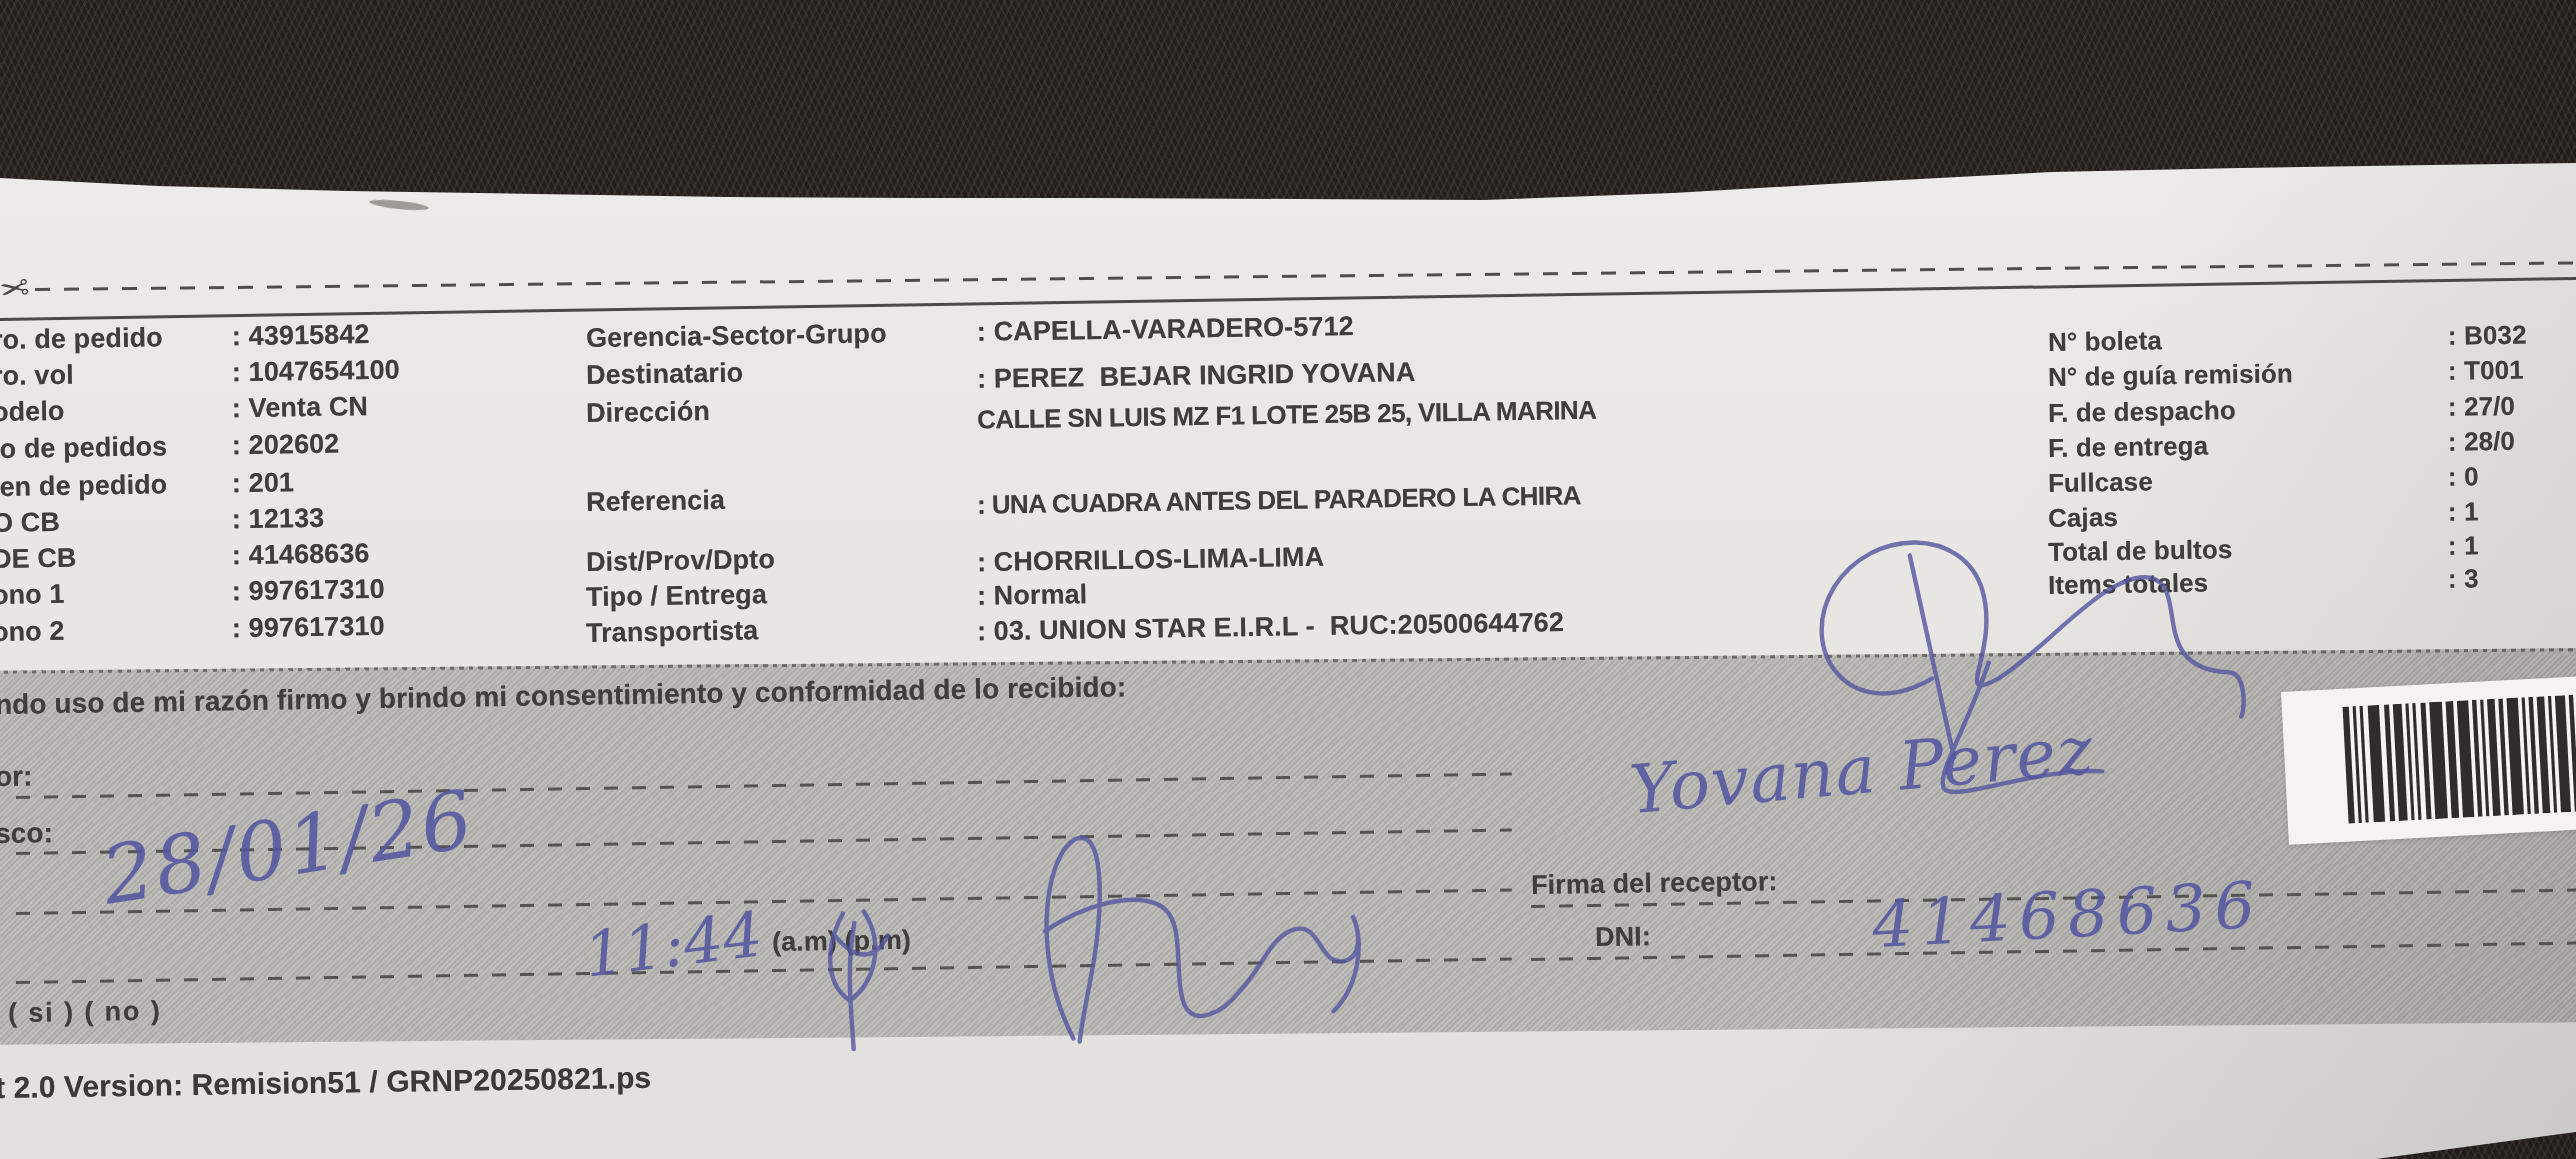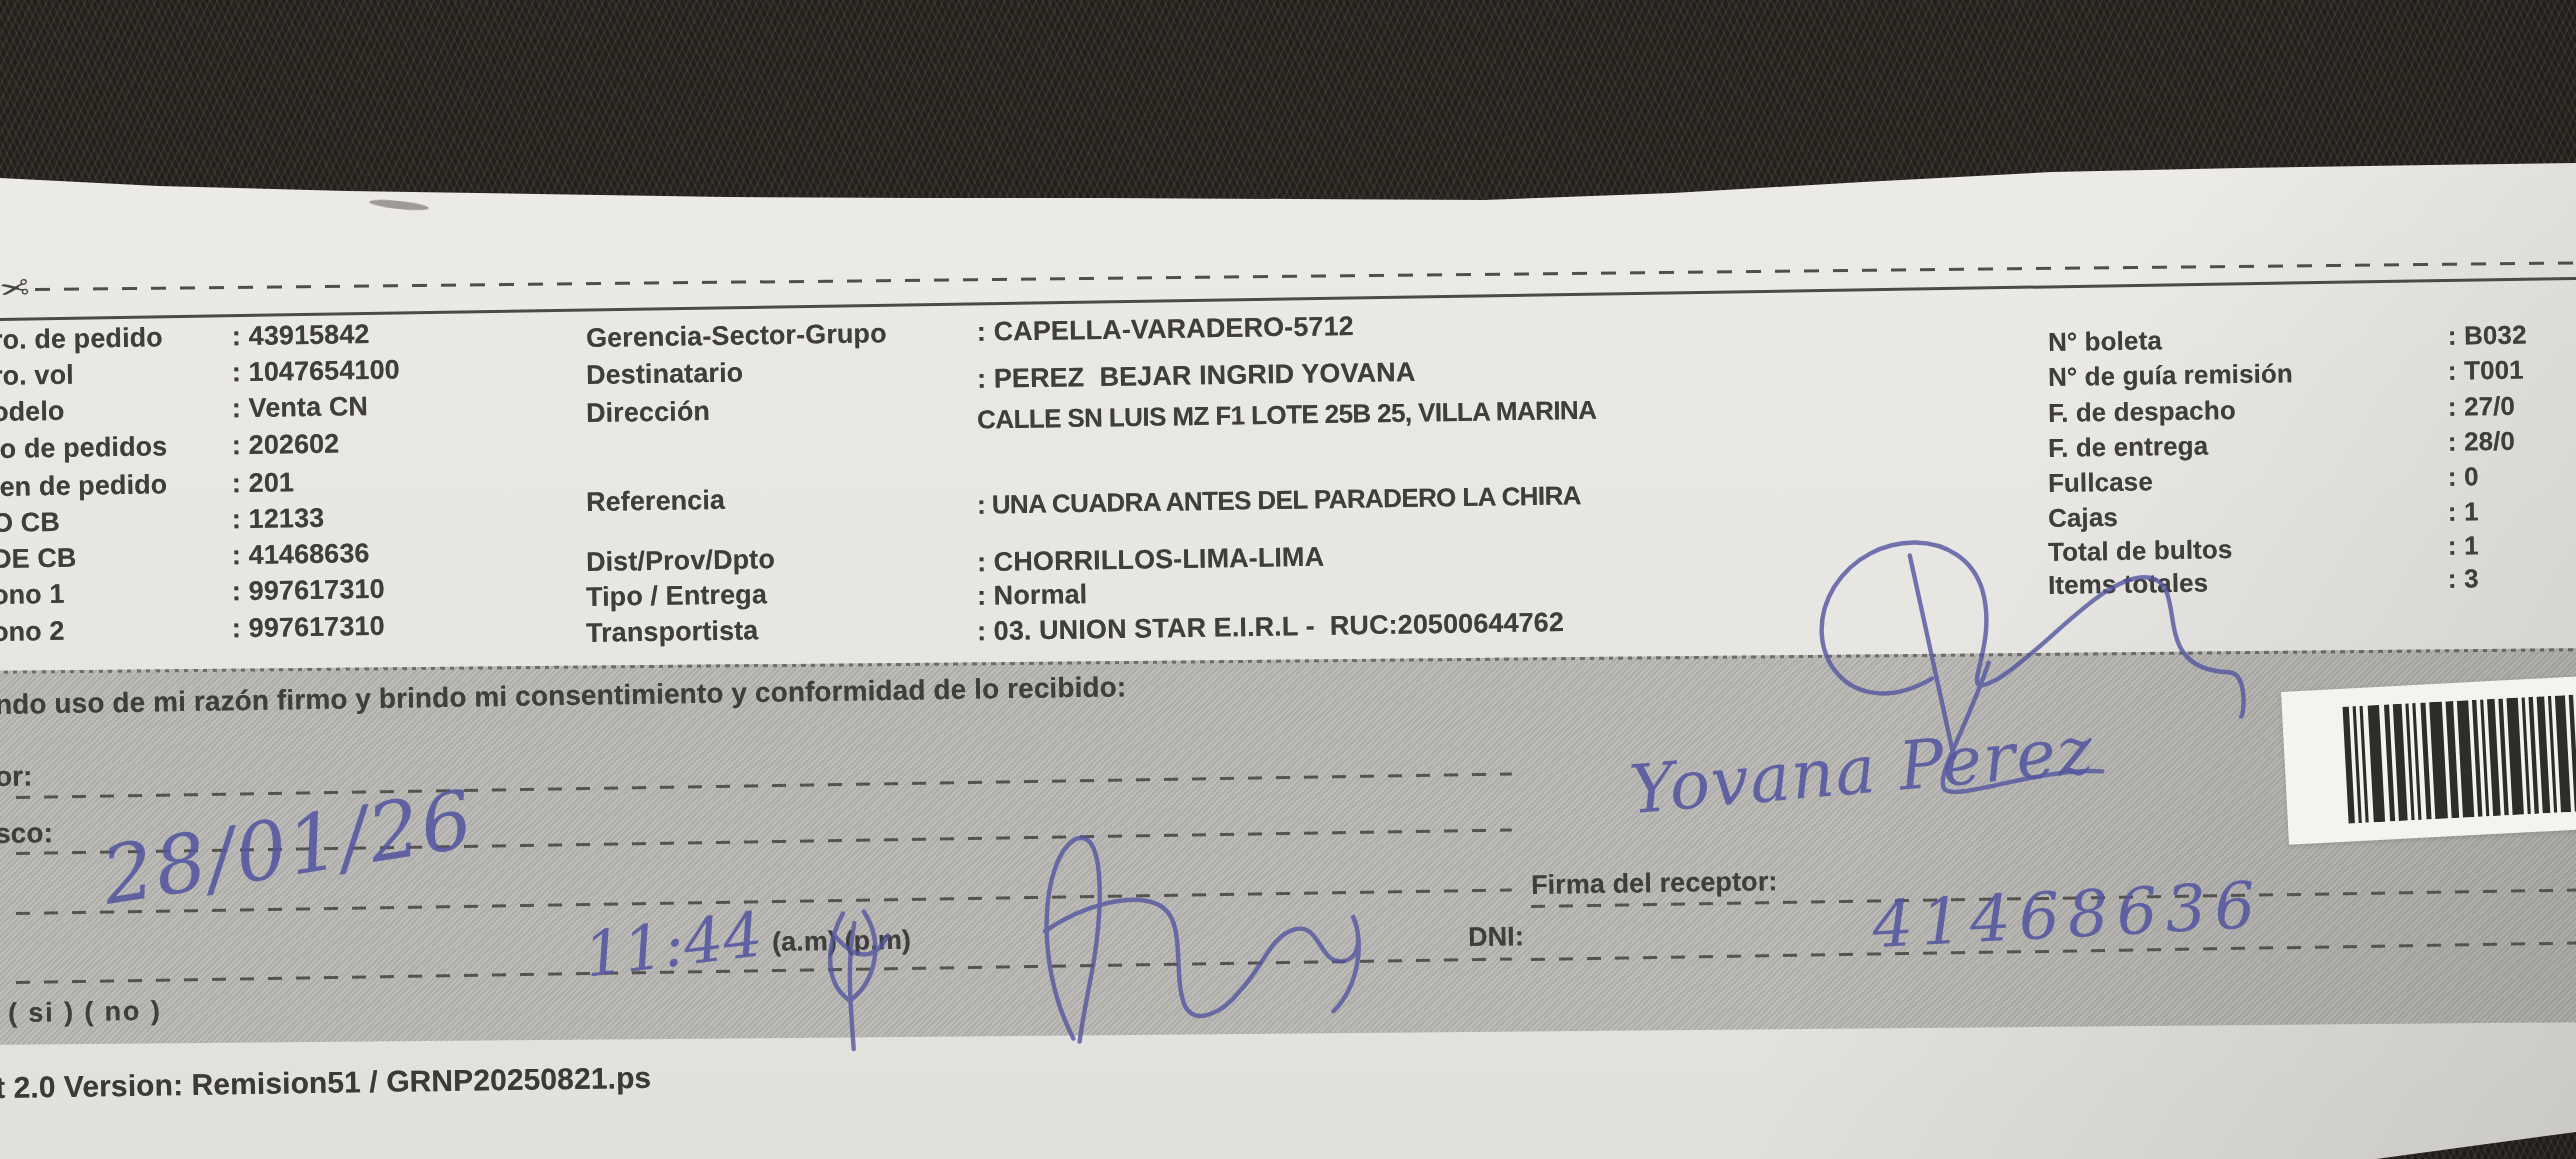--- a/index.html
+++ b/index.html
@@ -108,21 +108,21 @@
   <div class="dash" style="left:16px;top:796px;width:1496px;"></div>
   <div class="pline banner" style="left:-5px;top:818px;">sco:</div>
   <div class="dash" style="left:16px;top:852px;width:1496px;"></div>
   <div class="dash" style="left:16px;top:912px;width:1496px;"></div>
   <div class="pline" style="left:772px;top:927px;">(a.m) (p.m)</div>
   <div class="dash" style="left:16px;top:981px;width:1496px;"></div>
   <div class="pline" style="left:7.6px;top:998px;letter-spacing:1.9px;">( si ) ( no )</div>
 
   <div class="pline" style="left:1531px;top:870px;">Firma del receptor:</div>
   <div class="dash" style="left:1531px;top:905px;width:1048px;"></div>
-  <div class="pline" style="left:1468px;top:922px;">DNI:</div>
+  <div class="pline" style="left:1595px;top:922px;">DNI:</div>
   <div class="dash" style="left:1531px;top:958px;width:1048px;"></div>
 
   <div class="ink" id="hw-date">28/01/26</div>
   <div class="ink" id="hw-time">11:44</div>
   <div class="ink" id="hw-name">Yovana Perez</div>
   <div class="ink" id="hw-dni">41468636</div>
 
   <svg class="scribbles" width="2576" height="1159" viewBox="0 0 4080 1836">
     <g fill="none" stroke="#5456a0" stroke-width="7" stroke-linecap="round" opacity="0.8">
 

